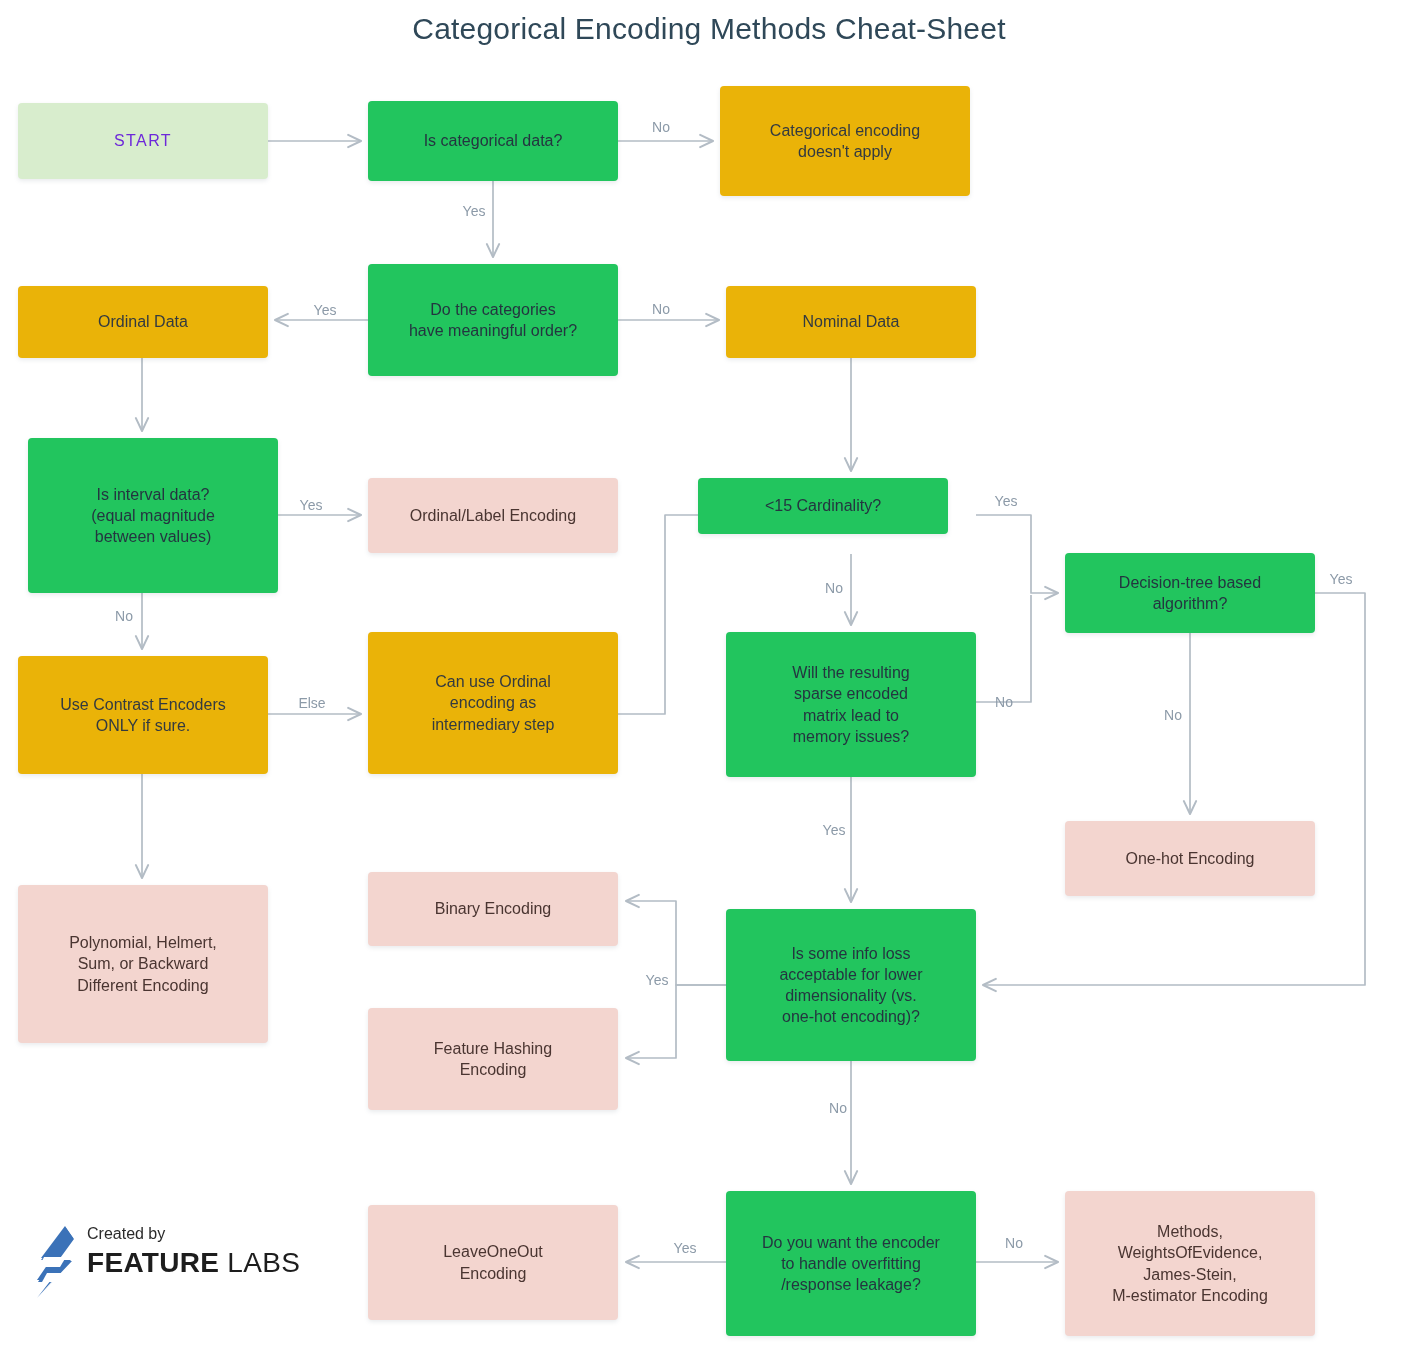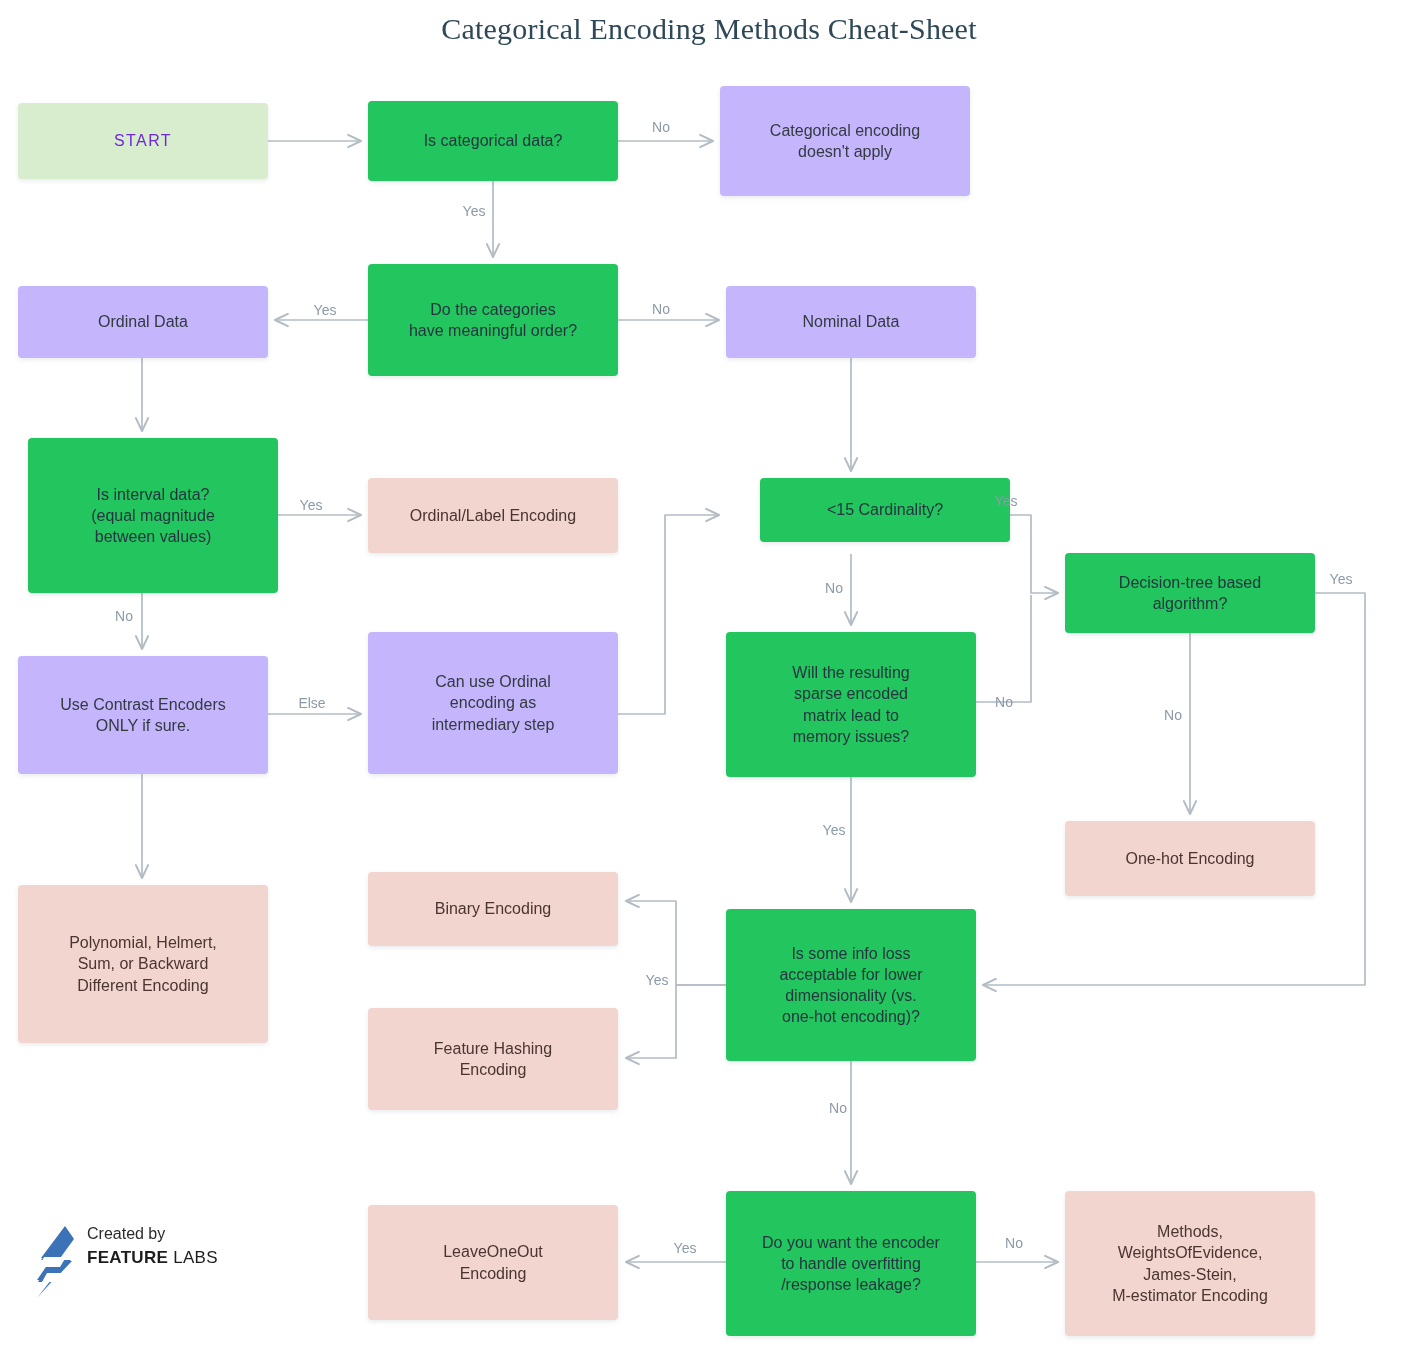--- a/index.html
+++ b/index.html
@@ -28,39 +28,38 @@
   .chart-title {
     position: absolute;
     left: 0;
     top: 12px;
     width: 1418px;
     text-align: center;
     font-size: 30px;
     font-weight: 400;
     color: #2f4858;
     letter-spacing: 0.2px;
-    font-family: Liberation Serif, serif;
   }
   .node {
     position: absolute;
     box-sizing: border-box;
     border-radius: 4px;
     display: flex;
     align-items: center;
     justify-content: center;
     text-align: center;
     padding: 6px 10px;
     font-size: 16px;
     line-height: 1.32;
     box-shadow: 0 2px 4px rgba(120,130,140,0.16);
     white-space: pre-line;
   }
   .node.start   { background: #d8edcd; color: #6d28d9; letter-spacing: 1.4px; }
   .node.decision{ background: #22c55e; color: #243540; }
-  .node.neutral { background: #c4b5fd; color: #333a40; }
+  .node.neutral { background: #eab308; color: #333a40; }
   .node.result  { background: #f3d5cf; color: #4a3531; }
 
   .edge-label {
     position: absolute;
     font-size: 14px;
     color: #8c9aa8;
     white-space: nowrap;
     transform: translate(-50%, -50%);
   }
 
@@ -74,21 +73,21 @@
   }
   .logo-mark { width: 44px; height: 72px; flex: 0 0 auto; }
   .logo-text { margin-left: 8px; }
   .logo-created {
     font-size: 16px;
     color: #2b2b2b;
     line-height: 1;
     margin-bottom: 7px;
   }
   .logo-brand {
-    font-size: 17px;
+    font-size: 28px;
     line-height: 1;
     color: #1d1d1d;
     letter-spacing: 0.3px;
   }
   .logo-brand .b1 { font-weight: 700; }
   .logo-brand .b2 { font-weight: 400; }
 </style>
 </head>
 <body>
 
@@ -158,21 +157,21 @@
       <div class="node neutral" style="left: 720px; top: 86px; width: 250px; height: 110px;">Categorical encoding
 doesn't apply</div>
       <div class="node neutral" style="left: 18px; top: 286px; width: 250px; height: 72px;">Ordinal Data</div>
       <div class="node decision" style="left: 368px; top: 264px; width: 250px; height: 112px;">Do the categories
 have meaningful order?</div>
       <div class="node neutral" style="left: 726px; top: 286px; width: 250px; height: 72px;">Nominal Data</div>
       <div class="node decision" style="left: 28px; top: 438px; width: 250px; height: 155px;">Is interval data?
 (equal magnitude
 between values)</div>
       <div class="node result" style="left: 368px; top: 478px; width: 250px; height: 75px;">Ordinal/Label Encoding</div>
-      <div class="node decision" style="left: 760px; top: 478px; width: 250px; height: 64px;">&lt;15 Cardinality?</div>
+      <div class="node decision" style="left: 698px; top: 478px; width: 250px; height: 56px;">&lt;15 Cardinality?</div>
       <div class="node decision" style="left: 1065px; top: 553px; width: 250px; height: 80px;">Decision-tree based
 algorithm?</div>
       <div class="node neutral" style="left: 18px; top: 656px; width: 250px; height: 118px;">Use Contrast Encoders
 ONLY if sure.</div>
       <div class="node neutral" style="left: 368px; top: 632px; width: 250px; height: 142px;">Can use Ordinal
 encoding as
 intermediary step</div>
       <div class="node decision" style="left: 726px; top: 632px; width: 250px; height: 145px;">Will the resulting
 sparse encoded
 matrix lead to

